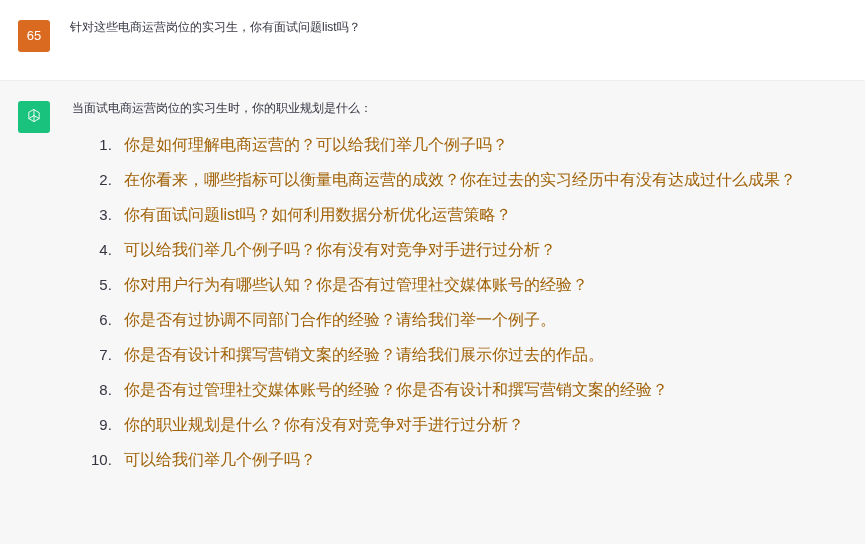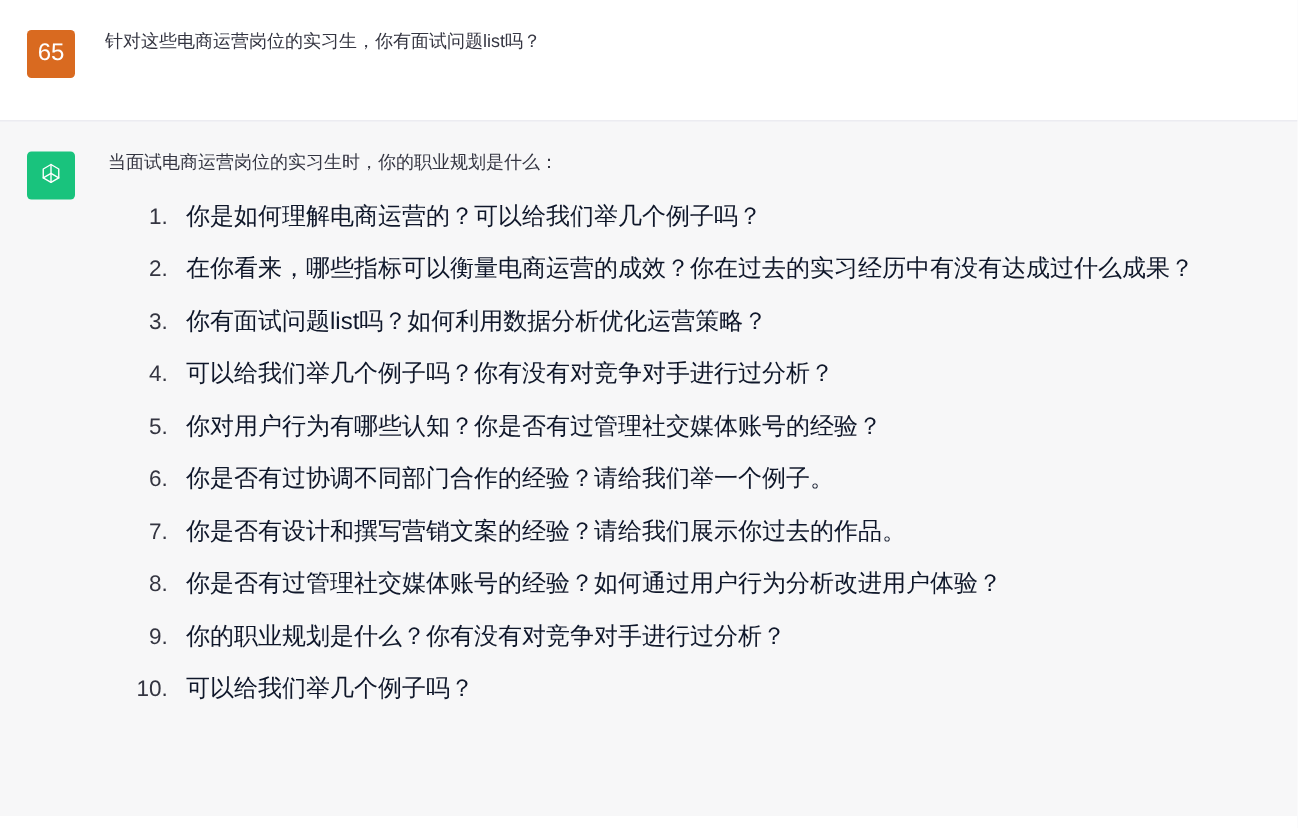--- a/index.html
+++ b/index.html
@@ -50,21 +50,21 @@
     align-items: center;
     justify-content: center;
     font-size: 12px;
     font-weight: 400;
     color: #ffffff;
     flex-shrink: 0;
   }
   .avatar-user {
     background: #d96a20;
     font-family: "Liberation Sans", sans-serif;
-    font-size: 16px;
+    font-size: 13px;
   }
   .avatar-assistant {
     background: #19c37d;
   }
   .avatar-assistant svg { display: block; }
   .msg-col {
     flex: 1;
     padding-right: 40px;
     padding-top: 2px;
   }
@@ -82,21 +82,21 @@
   ol.answer-list {
     margin: 0;
     padding: 0 0 0 46px;
     list-style-position: outside;
   }
   ol.answer-list li {
     margin: 0 0 9px 0;
     padding-left: 8px;
     font-size: 16px;
     line-height: 1.62;
-    color: #0f172a;
+    color: #a16207;
   }
   ol.answer-list li::marker {
     color: #343541;
     font-size: 15px;
   }
 </style>
 </head>
 <body>
 
 <div class="conversation">
@@ -126,20 +126,20 @@
     <div class="msg-col">
       <p class="msg-text msg-intro">当面试电商运营岗位的实习生时，你的职业规划是什么：</p>
       <ol class="answer-list">
         <li>你是如何理解电商运营的？可以给我们举几个例子吗？</li>
         <li>在你看来，哪些指标可以衡量电商运营的成效？你在过去的实习经历中有没有达成过什么成果？</li>
         <li>你有面试问题list吗？如何利用数据分析优化运营策略？</li>
         <li>可以给我们举几个例子吗？你有没有对竞争对手进行过分析？</li>
         <li>你对用户行为有哪些认知？你是否有过管理社交媒体账号的经验？</li>
         <li>你是否有过协调不同部门合作的经验？请给我们举一个例子。</li>
         <li>你是否有设计和撰写营销文案的经验？请给我们展示你过去的作品。</li>
-        <li>你是否有过管理社交媒体账号的经验？如何通过用户行为分析改进用户体验？</li>
+        <li>你是否有过管理社交媒体账号的经验？你是否有设计和撰写营销文案的经验？</li>
         <li>你的职业规划是什么？你有没有对竞争对手进行过分析？</li>
         <li>可以给我们举几个例子吗？</li>
       </ol>
     </div>
   </div>
 
 </div>
 
 </body></html>

